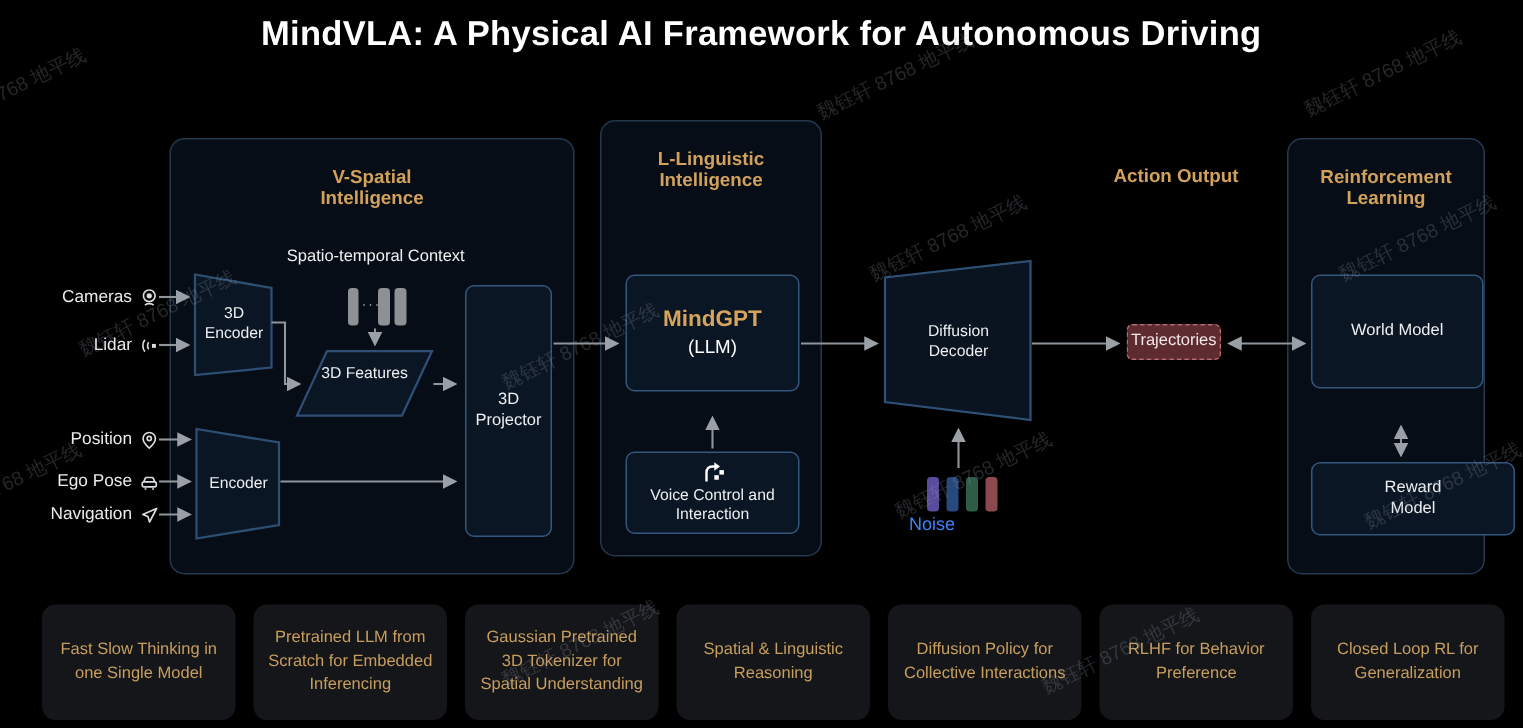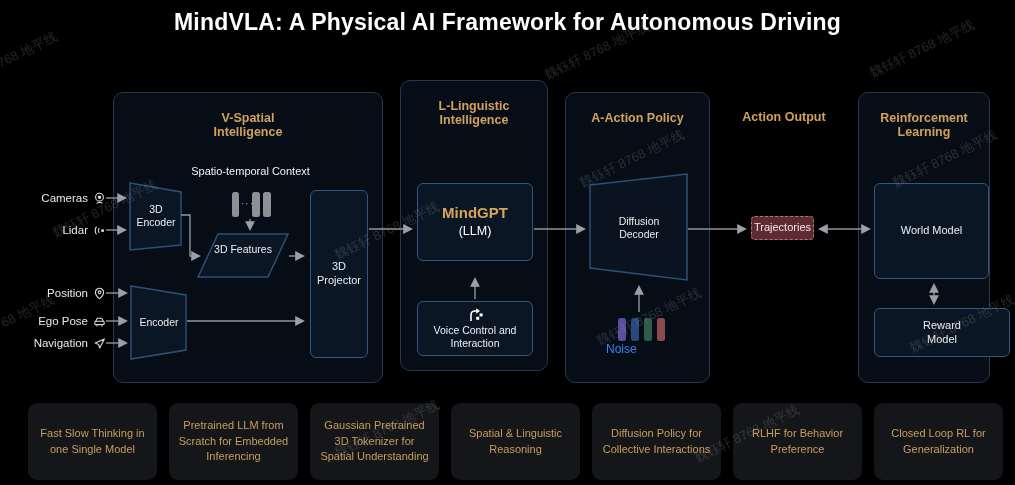--- a/index.html
+++ b/index.html
@@ -22,21 +22,21 @@
   .connectors{position:absolute;left:0;top:0;z-index:2;}
   
   .node{position:absolute;box-sizing:border-box;border:1.5px solid #34567c;border-radius:6px;
         background:#0b1624;display:flex;flex-direction:column;align-items:center;justify-content:center;
         text-align:center;z-index:3;font-size:11px;line-height:1.25;color:#eceef0;}
   .projector{left:310px;top:190px;width:58px;height:168px;}
   .mindgpt{left:417px;top:183px;width:116px;height:78px;}
   .mind-name{color:#d7a45c;font-weight:bold;font-size:15px;}
   .mind-sub{color:#fff;font-size:12.5px;margin-top:1px;}
   .voice{left:417px;top:301px;width:116px;height:55px;font-size:10.5px;padding:2px;}
-  .world{left:874px;top:183px;width:115px;height:96px;}
+  .world{left:874px;top:183px;width:115px;height:76px;}
   .reward{left:874px;top:308px;width:136px;height:49px;}
   .traj{left:751px;top:216px;width:63px;height:24px;background:#5e2b30;border:1.5px dashed #bb6f72;
         border-radius:4px;font-size:11px;color:#f2e6e6;}
   
   .shape-label{position:absolute;z-index:3;text-align:center;font-size:10.5px;line-height:1.25;color:#eceef0;}
   .ctx-label{position:absolute;left:178px;top:165px;width:145px;text-align:center;
              font-size:11px;color:#f0f1f3;z-index:3;}
   .bar{position:absolute;width:8px;height:25px;border-radius:2.5px;background:#8d9196;z-index:3;}
   .dots{position:absolute;z-index:3;color:#9aa0a6;font-size:10px;letter-spacing:1px;}
   .noise-label{position:absolute;left:606px;top:342px;width:70px;
@@ -59,23 +59,20 @@
 
 <div class="stage">
 
   <div class="title">MindVLA: A Physical AI Framework for Autonomous Driving</div>
 
   <div class="panel p-spatial">
     <div class="panel-title"><span>V-Spatial Intelligence</span></div>
   </div>
   <div class="panel p-ling">
     <div class="panel-title"><span>L-Linguistic Intelligence</span></div>
-  </div>
-  <div class="panel p-action">
-    <div class="panel-title"><span>A-Action Policy</span></div>
   </div>
   <div class="gap-title">Action Output</div>
   <div class="panel p-rl">
     <div class="panel-title"><span>Reinforcement Learning</span></div>
   </div>
 
   <svg class="connectors" width="1015" height="485">
     <defs>
       <marker id="arr" viewBox="0 0 10 10" refX="8" refY="5" markerWidth="7" markerHeight="7" orient="auto-start-reverse">
         <path d="M0,0 L10,5 L0,10 z" fill="#9aa0a6"></path>

